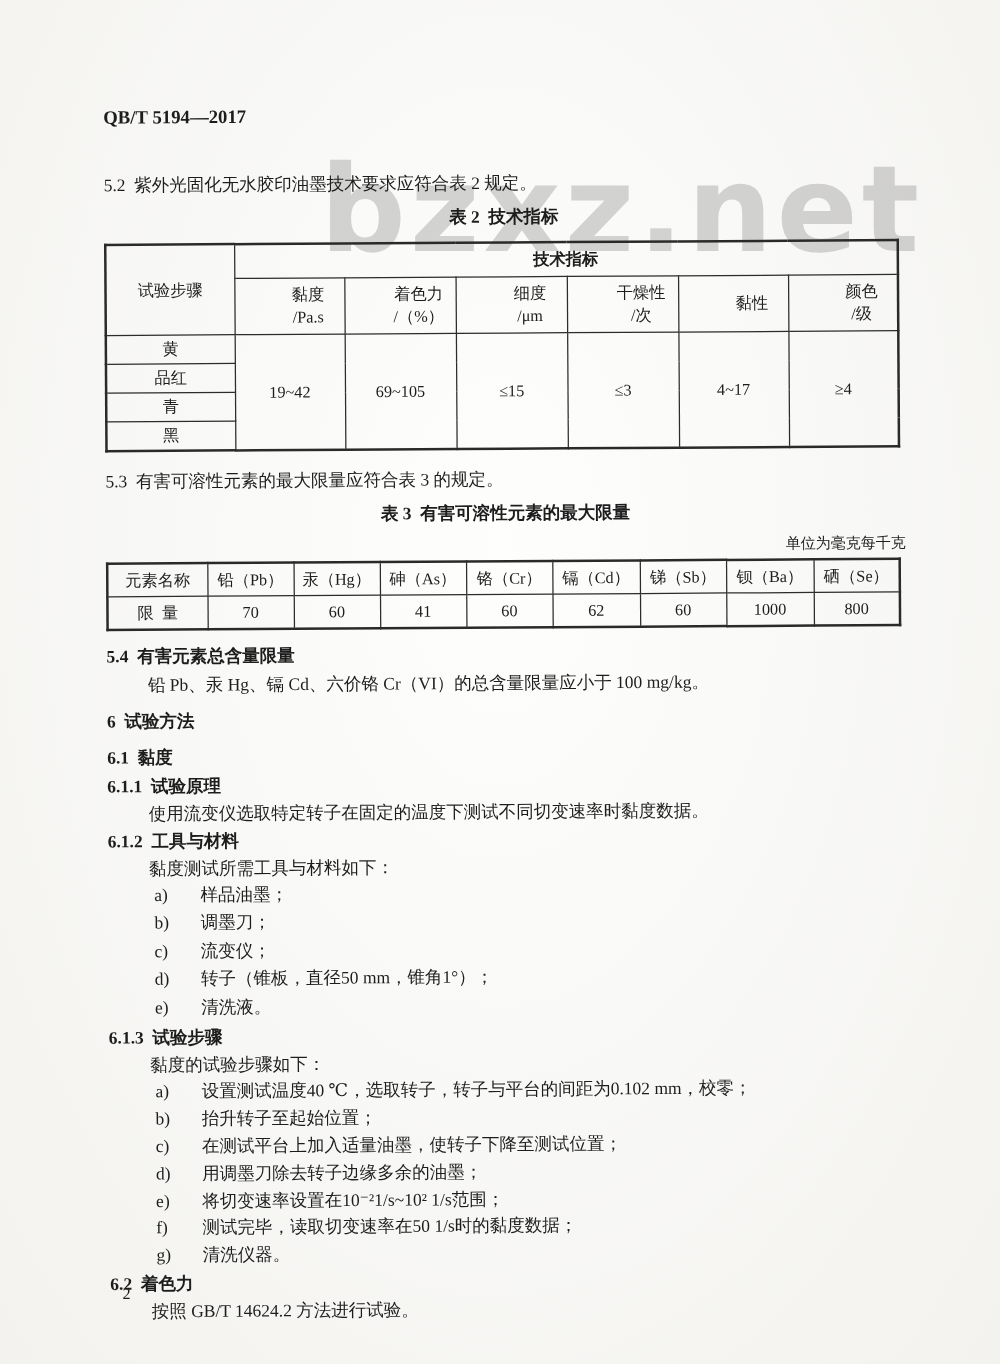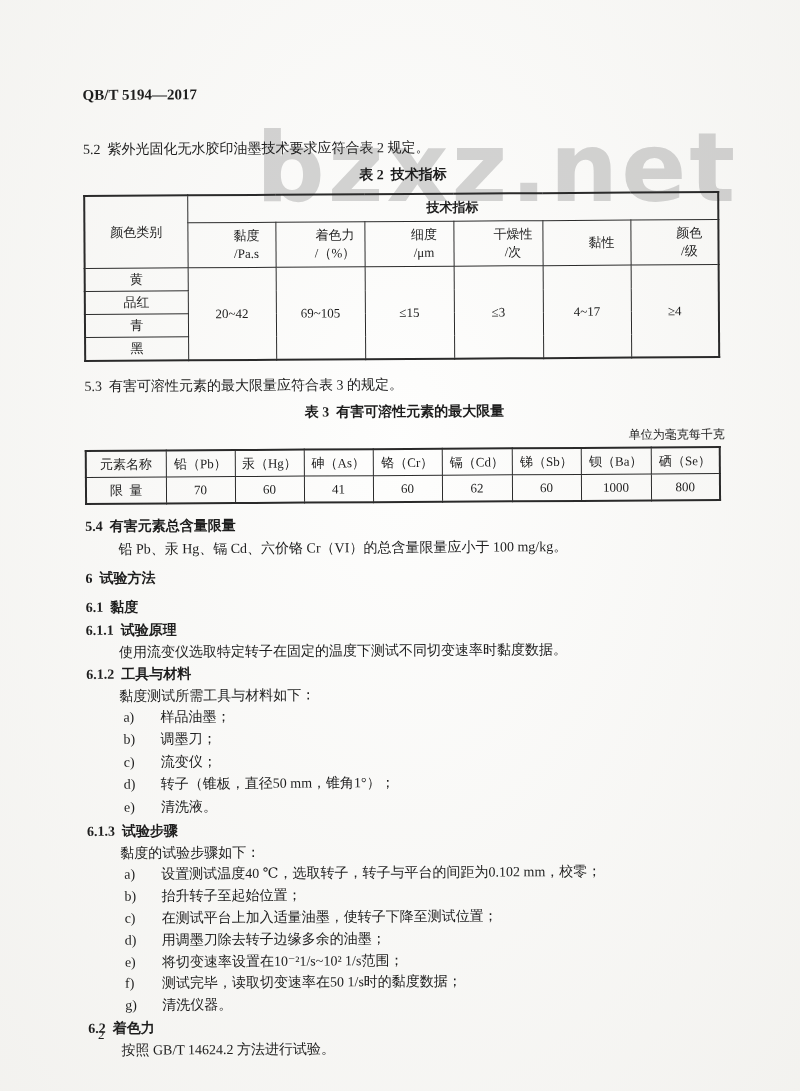--- a/index.html
+++ b/index.html
@@ -81,34 +81,34 @@
         <col style="width:103px">
           <col style="width:88px">
           <col style="width:89px">
           <col style="width:89px">
         <col style="width:89px">
           <col style="width:88px">
           <col style="width:88px">
       </colgroup>
       <tbody>
           <tr class="h1">
-        <td rowspan="2" style="font-weight:normal">颜色类别</td>
+        <td rowspan="2" style="font-weight:normal">试验步骤</td>
         <td colspan="6">技术指标</td>
       </tr>
       <tr class="h2">
         <td><div>黏度</div><div class="sub2">/Pa.s</div></td>
         <td><div>着色力</div><div class="sub2">/（%）</div></td>
         <td><div>细度</div><div class="sub2">/μm</div></td>
         <td><div>干燥性</div><div class="sub2">/次</div></td>
         <td><div>黏性</div></td>
         <td><div>颜色</div><div class="sub2">/级</div></td>
       </tr>
       <tr class="dr">
         <td>黄</td>
-        <td rowspan="4">20~42</td>
+        <td rowspan="4">19~42</td>
         <td rowspan="4">69~105</td>
         <td rowspan="4">≤15</td>
         <td rowspan="4">≤3</td>
         <td rowspan="4">4~17</td>
         <td rowspan="4">≥4</td>
       </tr>
       <tr class="dr">
         <td>品红</td>
       </tr>
       <tr class="dr">

